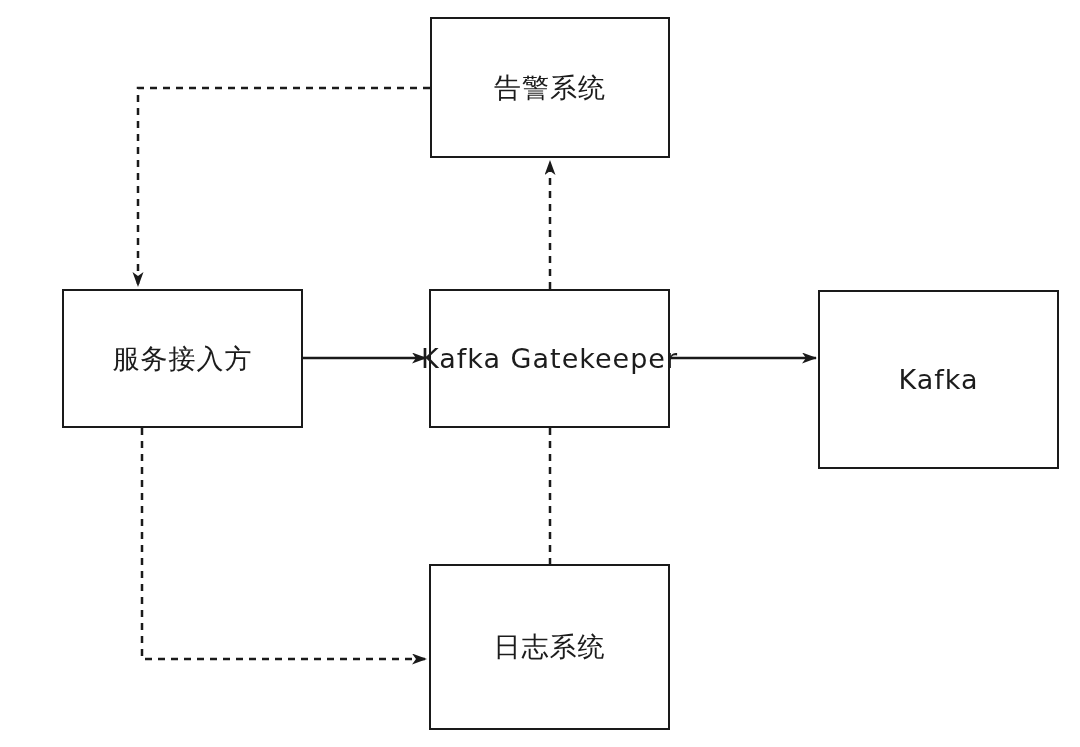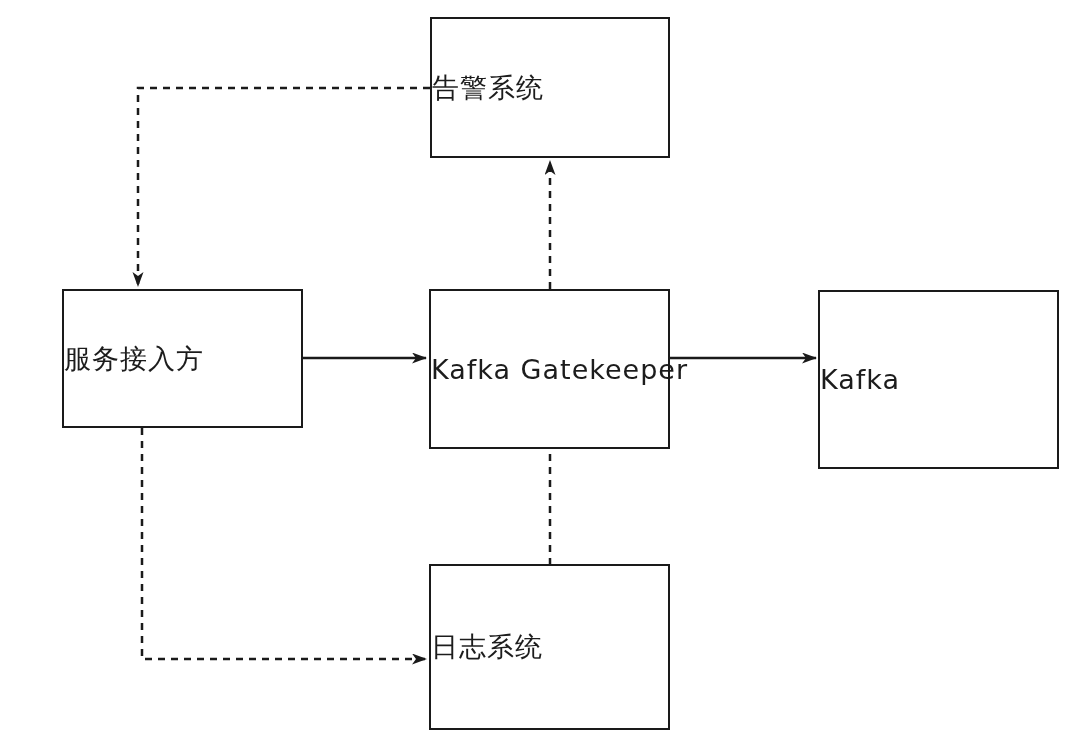--- a/index.html
+++ b/index.html
@@ -22,20 +22,21 @@
     width: 1080px;
     height: 747px;
   }
   .node {
     position: absolute;
     box-sizing: border-box;
     background: #ffffff;
     border: 2px solid #1a1a1a;
     display: flex;
     align-items: center;
+    justify-content: center;
   }
   .node-label {
     font-size: 27px;
     color: #1c1c1c;
     letter-spacing: 1px;
     white-space: nowrap;
     text-align: center;
   }
   .edge {
     fill: none;
@@ -65,21 +66,21 @@
         <path class="edge dashed" d="M142,428 L142,659 L426,659" marker-end="url(#arrowhead)"></path>
       </g>
   </svg>
   <div id="nodes-layer">
       <div class="node" style="left: 430px; top: 17px; width: 240px; height: 141px;">
         <span class="node-label">告警系统</span>
       </div>
       <div class="node" style="left: 17px; top: 289px; width: 241px; height: 139px; margin-left: 45px;">
         <span class="node-label">服务接入方</span>
       </div>
-      <div class="node" style="left: 429px; top: 289px; width: 241px; height: 160px;">
+      <div class="node" style="left: 429px; top: 289px; width: 241px; height: 139px;">
         <span class="node-label">Kafka Gatekeeper</span>
       </div>
       <div class="node" style="left: 818px; top: 290px; width: 241px; height: 179px;">
         <span class="node-label">Kafka</span>
       </div>
       <div class="node" style="left: 429px; top: 564px; width: 241px; height: 166px;">
         <span class="node-label">日志系统</span>
       </div>
     </div>
 </div>

